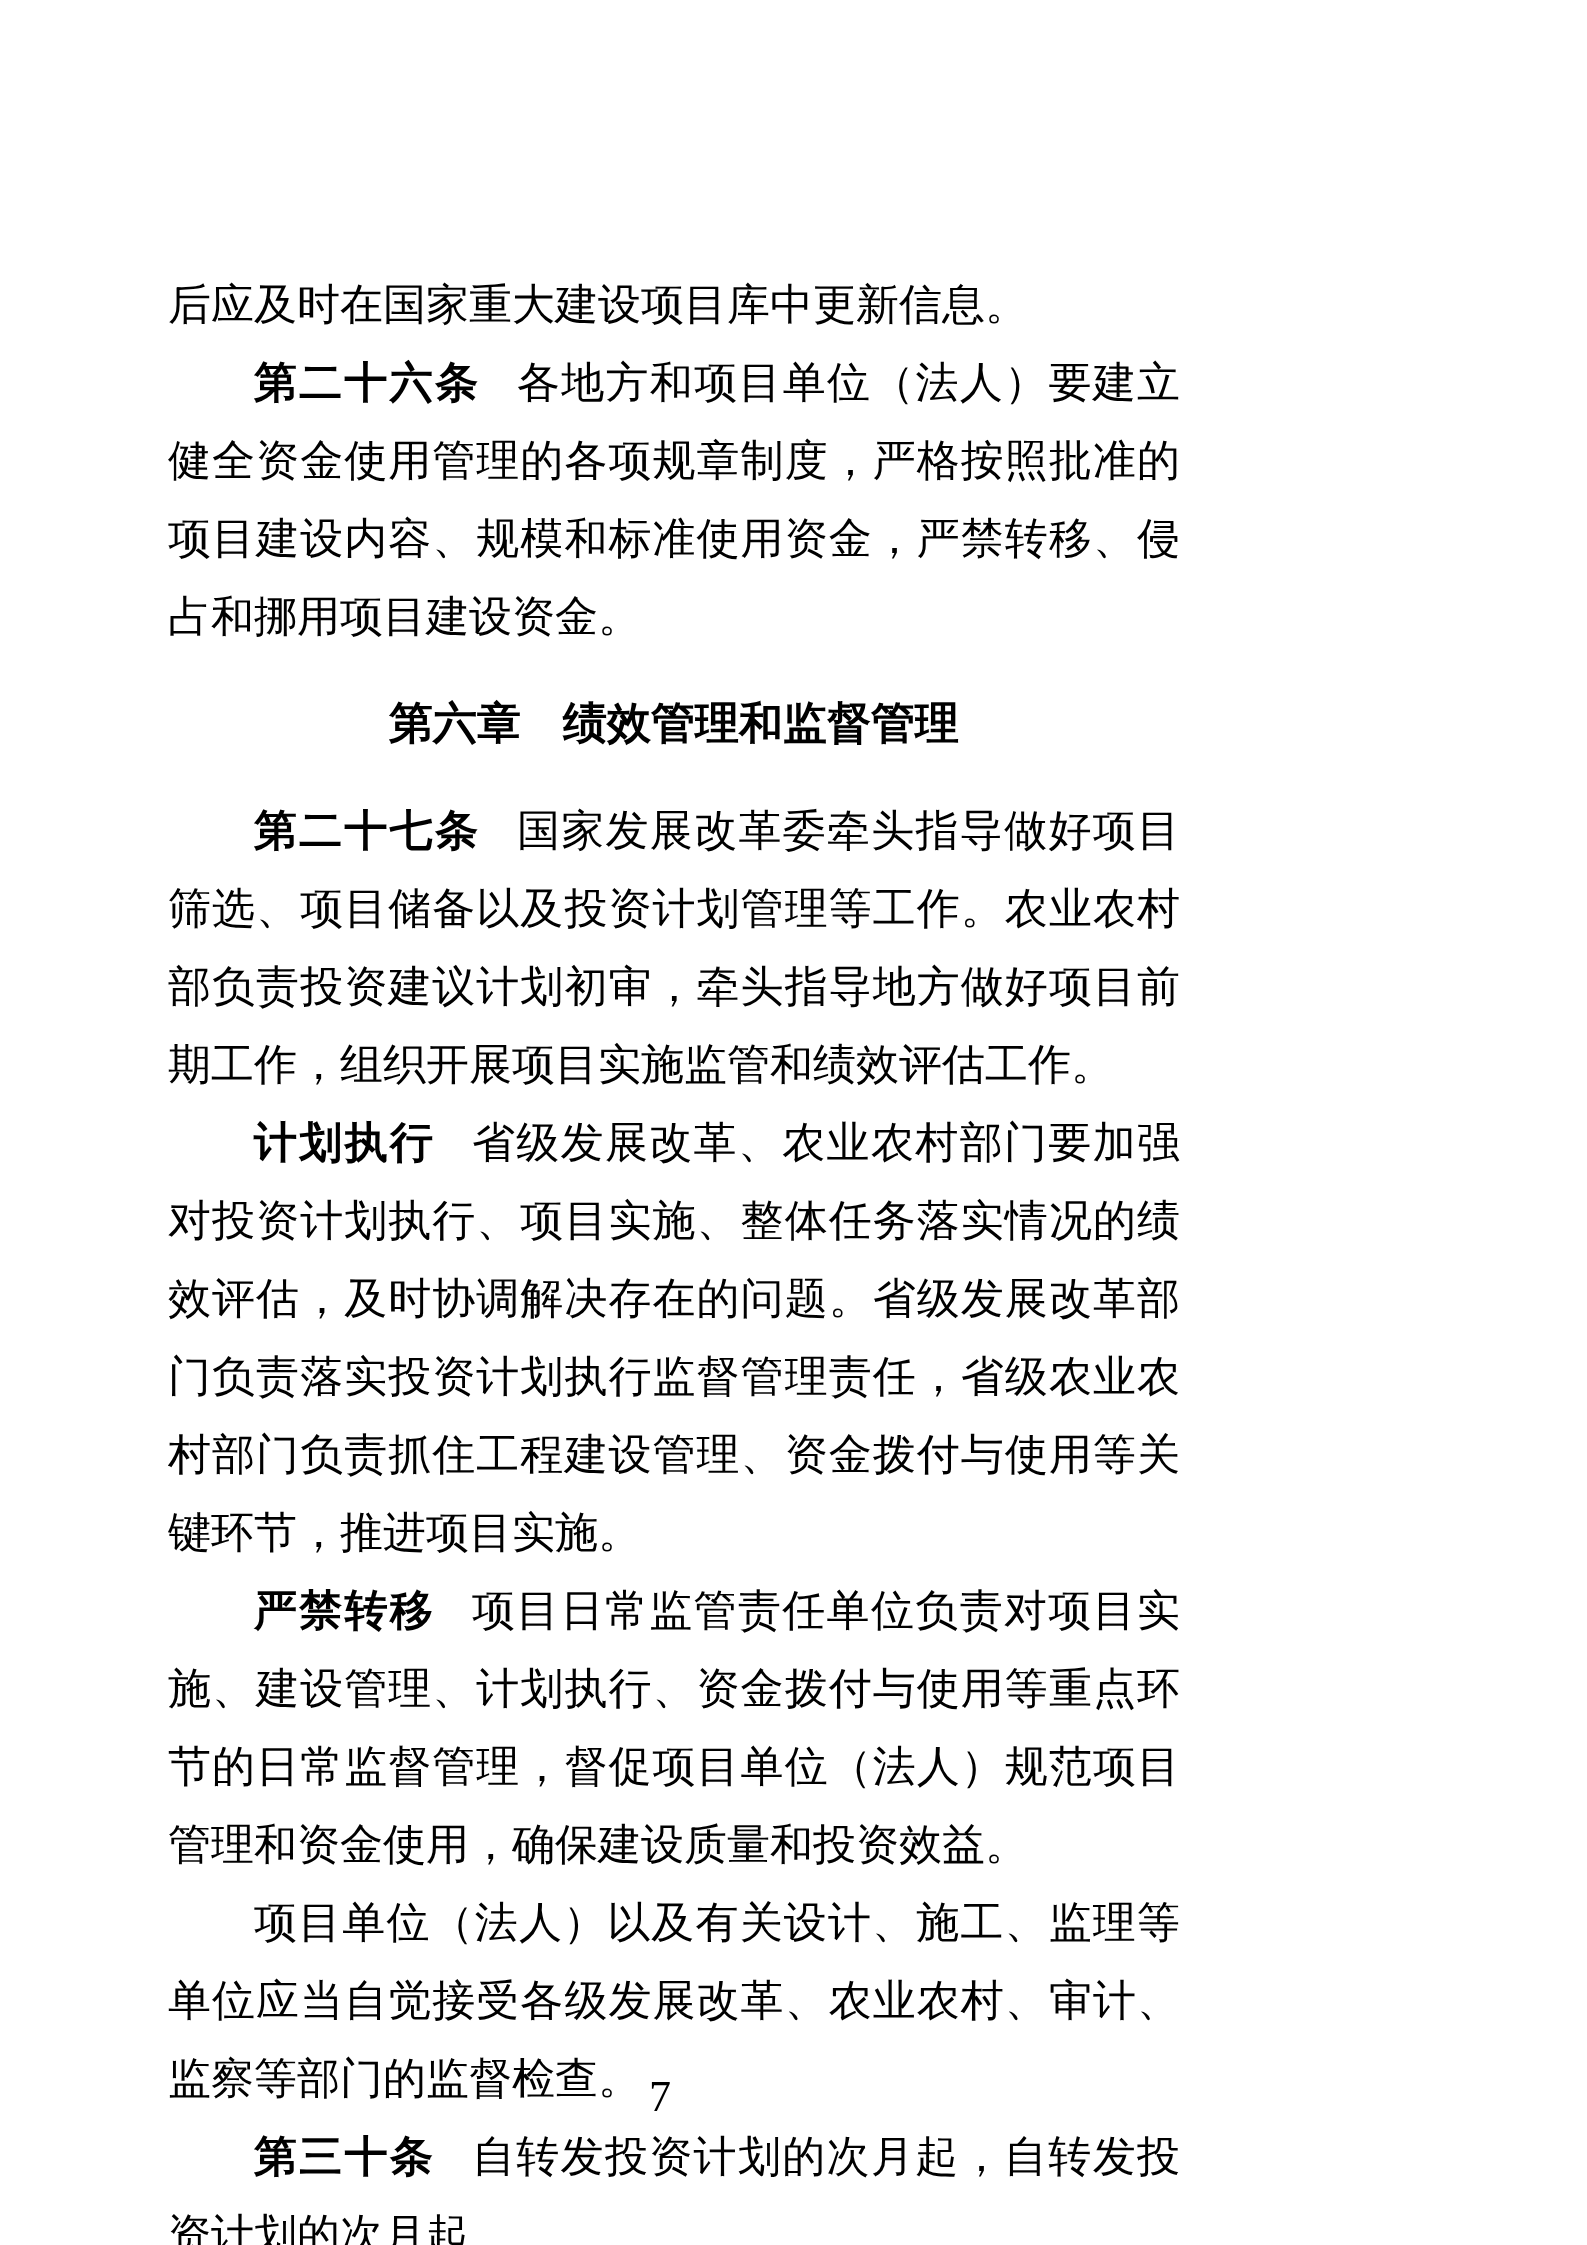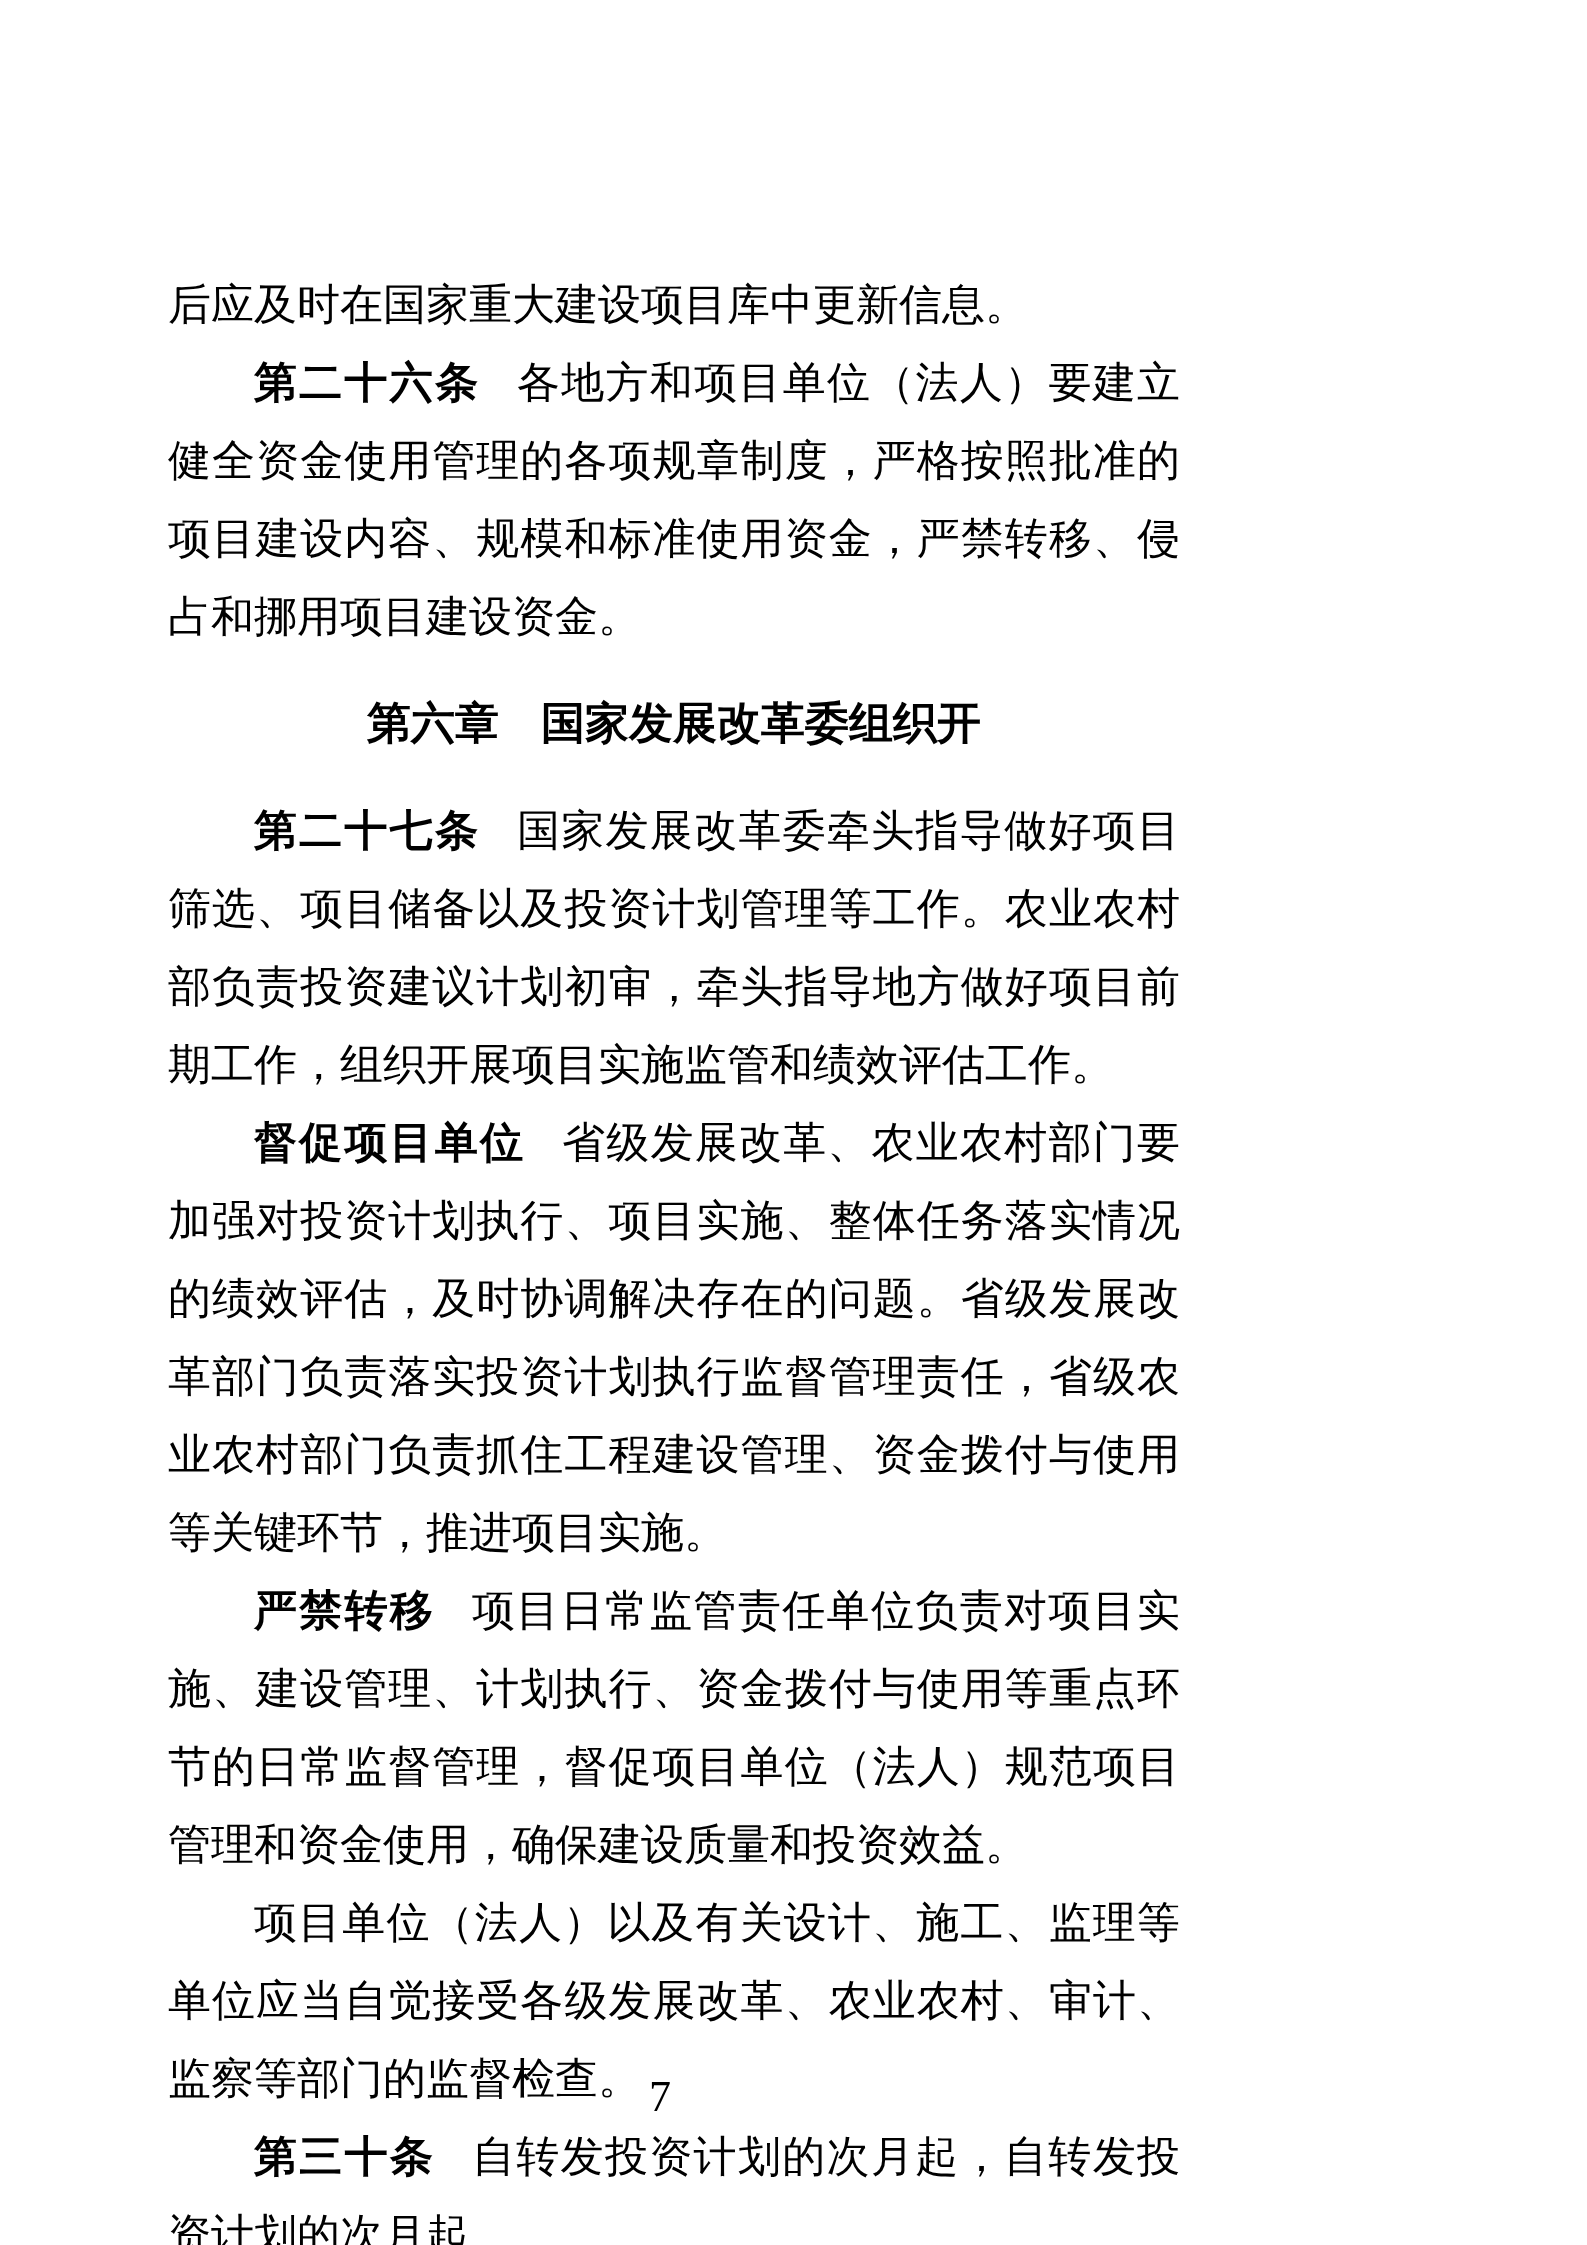--- a/index.html
+++ b/index.html
@@ -64,25 +64,25 @@
 </head>
 <body>
 
 <div class="page">
   <div class="content">
 
     <p class="para no-indent">后应及时在国家重大建设项目库中更新信息。</p>
 
     <p class="para"><span class="lead">第二十六条</span><span>各地方和项目单位（法人）要建立健全资金使用管理的各项规章制度，严格按照批准的项目建设内容、规模和标准使用资金，严禁转移、侵占和挪用项目建设资金。</span></p>
 
-    <h2 class="chapter"><span class="chapter-label">第六章</span><span>国家发展改革委组织开</span></h2>
+    <h2 class="chapter"><span class="chapter-label">第六章</span><span>绩效管理和监督管理</span></h2>
 
     <p class="para"><span class="lead">第二十七条</span><span>国家发展改革委牵头指导做好项目筛选、项目储备以及投资计划管理等工作。农业农村部负责投资建议计划初审，牵头指导地方做好项目前期工作，组织开展项目实施监管和绩效评估工作。</span></p>
 
-    <p class="para"><span class="lead">督促项目单位</span><span>省级发展改革、农业农村部门要加强对投资计划执行、项目实施、整体任务落实情况的绩效评估，及时协调解决存在的问题。省级发展改革部门负责落实投资计划执行监督管理责任，省级农业农村部门负责抓住工程建设管理、资金拨付与使用等关键环节，推进项目实施。</span></p>
+    <p class="para"><span class="lead">计划执行</span><span>省级发展改革、农业农村部门要加强对投资计划执行、项目实施、整体任务落实情况的绩效评估，及时协调解决存在的问题。省级发展改革部门负责落实投资计划执行监督管理责任，省级农业农村部门负责抓住工程建设管理、资金拨付与使用等关键环节，推进项目实施。</span></p>
 
     <p class="para"><span class="lead">严禁转移</span><span>项目日常监管责任单位负责对项目实施、建设管理、计划执行、资金拨付与使用等重点环节的日常监督管理，督促项目单位（法人）规范项目管理和资金使用，确保建设质量和投资效益。</span></p>
 
     <p class="para">项目单位（法人）以及有关设计、施工、监理等单位应当自觉接受各级发展改革、农业农村、审计、监察等部门的监督检查。</p>
 
     <p class="para"><span class="lead">第三十条</span><span>自转发投资计划的次月起，自转发投资计划的次月起</span></p>
 
   </div>
 
   <div class="page-number">7</div>

